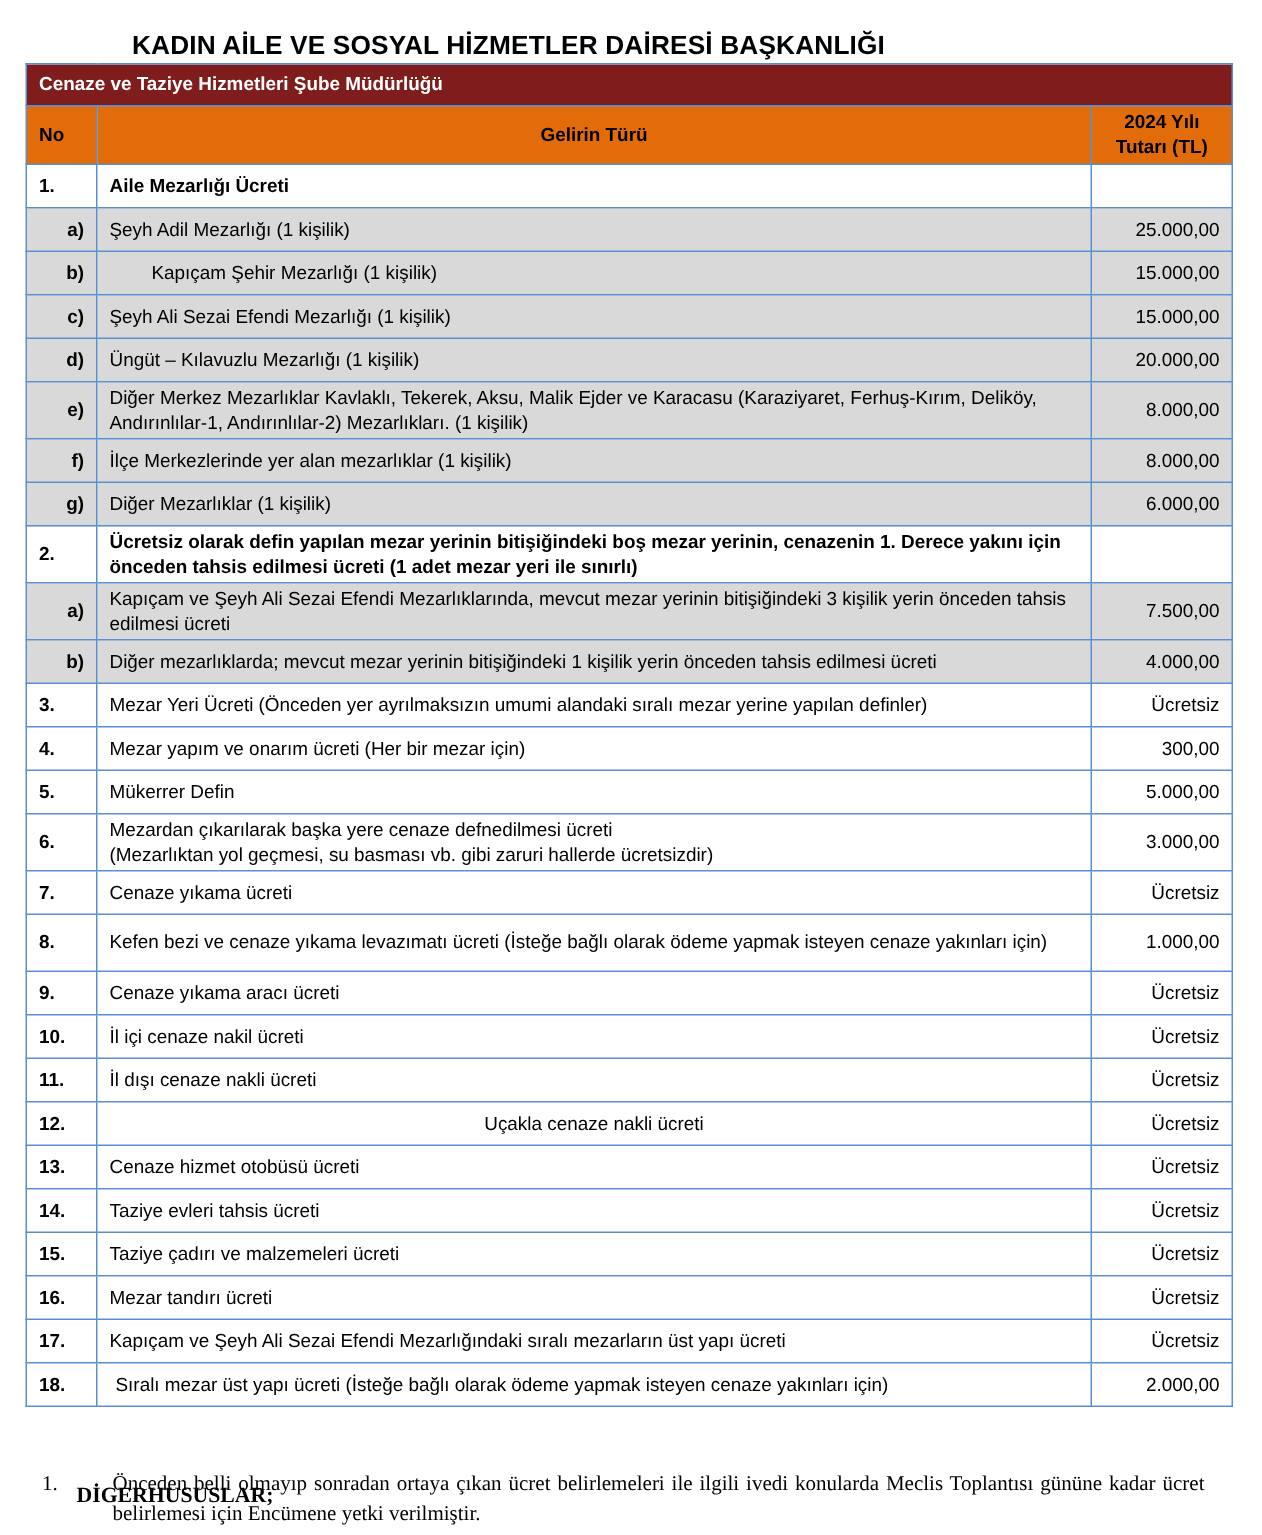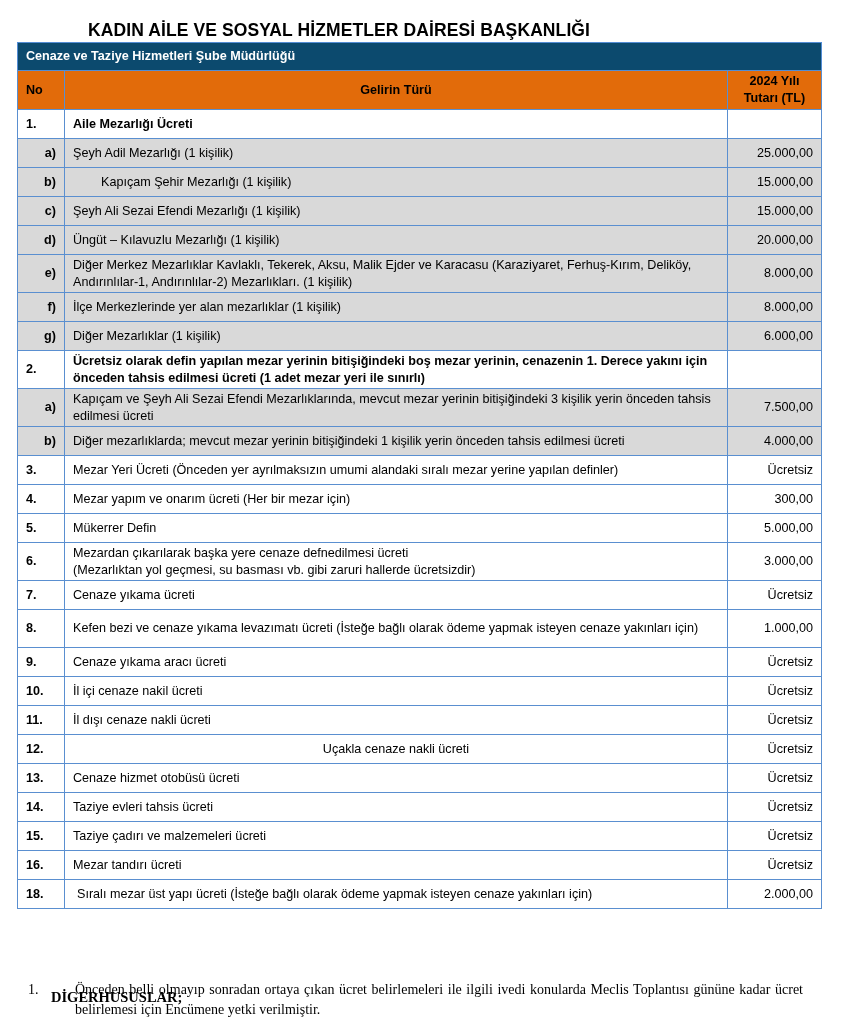--- a/index.html
+++ b/index.html
@@ -3,21 +3,21 @@
 <meta charset="utf-8">
 <style>
   html, body { margin: 0; padding: 0; background: #ffffff; }
   body { width: 841px; height: 1023px; position: relative; font-family: "Liberation Sans", sans-serif; color: #000; overflow: hidden; }
   .title { position: absolute; top: 20px; left: 0; width: 678px; text-align: center; font-weight: bold; font-size: 17.5px; letter-spacing: 0.1px; }
   table.fees { position: absolute; top: 42px; left: 17px; width: 804px; border-collapse: collapse; table-layout: fixed; font-size: 12.6px; }
   table.fees td { border: 1px solid #5a8fd0; padding: 0 8px; vertical-align: middle; line-height: 17px; }
   col.c-no { width: 47px; }
   col.c-desc { width: 663px; }
   col.c-amt { width: 94px; }
-  tr.dept td { background: #0c4a6e; color: #ffffff; font-weight: bold; height: 27px; border-color: #538dd5; }
+  tr.dept td { background: #7f1d1d; color: #ffffff; font-weight: bold; height: 27px; border-color: #538dd5; }
   tr.head td { background: #e26b0a; font-weight: bold; height: 38px; }
   tr.head td.desc-h { text-align: center; }
   tr.head td.amt-h { text-align: center; line-height: 17px; padding: 0 4px; }
   tr.row td { height: 28px; }
   tr.row.tall td { height: 37px; }
   tr.sub td { background: #d9d9d9; }
   tr.sub td.no { text-align: right; font-weight: bold; }
   td.no { font-weight: bold; }
   tr.main td.desc.bold { font-weight: bold; }
   td.amt { text-align: right; }
@@ -169,20 +169,25 @@
         <td class="no">15.</td>
         <td class="desc" style="white-space: pre-line;">Taziye çadırı ve malzemeleri ücreti</td>
         <td class="amt">Ücretsiz</td>
       </tr>
       <tr class="row main">
         <td class="no">16.</td>
         <td class="desc" style="white-space: pre-line;">Mezar tandırı ücreti</td>
         <td class="amt">Ücretsiz</td>
       </tr>
       <tr class="row main">
+        <td class="no">17.</td>
+        <td class="desc" style="white-space: pre-line;">Kapıçam ve Şeyh Ali Sezai Efendi Mezarlığındaki sıralı mezarların üst yapı ücreti</td>
+        <td class="amt">Ücretsiz</td>
+      </tr>
+      <tr class="row main">
         <td class="no">18.</td>
         <td class="desc" style="white-space: pre-line; padding-left: 12px;">Sıralı mezar üst yapı ücreti (İsteğe bağlı olarak ödeme yapmak isteyen cenaze yakınları için)</td>
         <td class="amt">2.000,00</td>
       </tr>
     </tbody>
 </table>
 
 <div class="other">DİGERHUSUSLAR;</div>
 <div class="note">
   <span class="num">1.</span>

